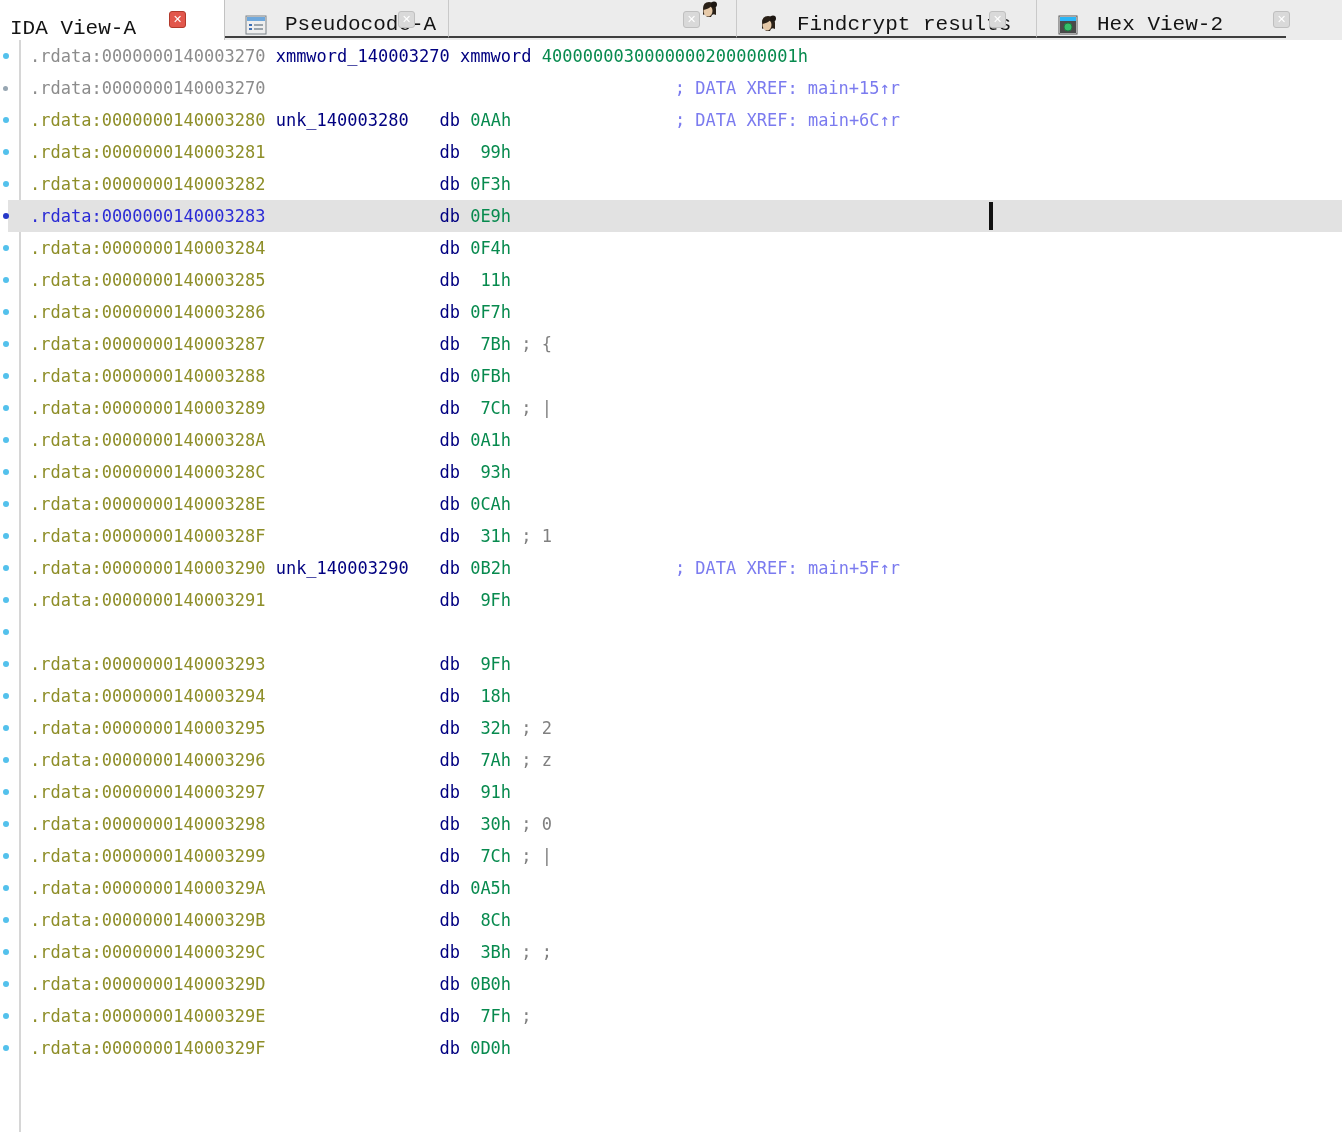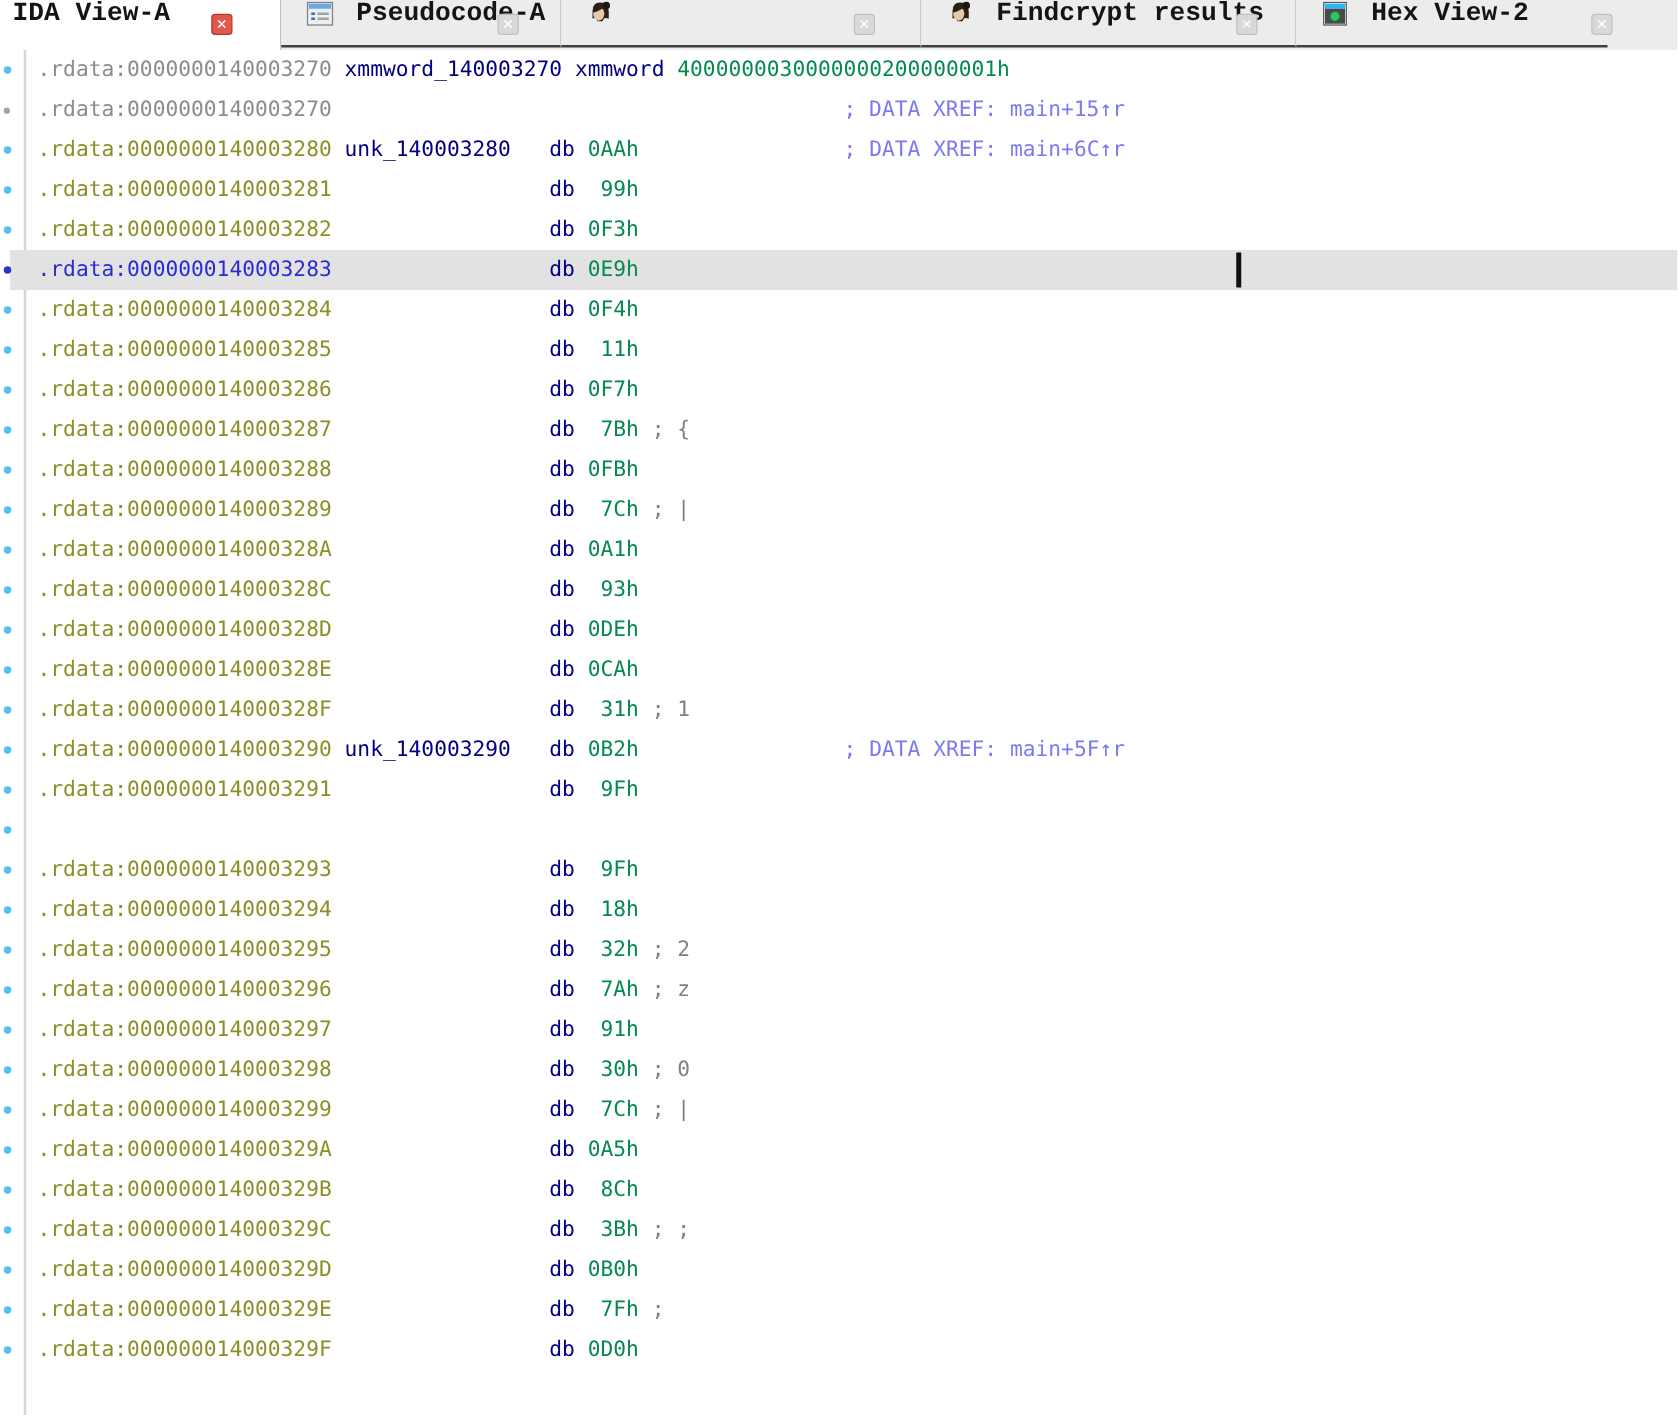--- a/index.html
+++ b/index.html
@@ -7,24 +7,24 @@
     width:1342px;height:1132px;overflow:hidden;background:#fff;
     font-family:"DejaVu Sans Mono",monospace;
   }
   
   .tabbar{
     display:flex;height:40px;background:var(--tabbar-bg,#ececec);
     font-family:"Liberation Mono",monospace;font-size:21px;color:#141414;
   }
   .tab{
     position:relative;box-sizing:border-box;height:38px;flex:0 0 auto;
-    display:flex;align-items:flex-start;padding:0 16px 0 20px;gap:18px;
+    display:flex;align-items:flex-end;padding:0 16px 0 20px;gap:18px;
     border-bottom:2px solid var(--tabbar-border,#3f3f3f);
     border-right:1px solid #c9c9c9;background:var(--tabbar-bg,#ececec);
-    cursor:default;white-space:nowrap;font-weight:bold;
+    cursor:default;white-space:nowrap;
   }
   .tab.active{
     height:40px;border-bottom:none;background:var(--tab-active-bg,#fff);
     border-right:1px solid #c2c2c2;padding-left:10px;
   }
   .tab:nth-child(1){width:225px;}
   .tab:nth-child(2){width:224px;}
   .tab:nth-child(3){width:288px;flex-direction:column;}
   .tab:nth-child(4){width:300px;}
   .tab:nth-child(5){width:249px;border-right:none;}
@@ -132,21 +132,20 @@
       <div class="row"><span class="dot dot-cyan"></span><span class="line"><span class="a-olive">.rdata:0000000140003282</span>                 <span class="navy">db</span> <span class="green">0F3h</span></span></div>
       <div class="row hl"><span class="dot dot-blue"></span><span class="line"><span class="a-current">.rdata:0000000140003283</span>                 <span class="navy">db</span> <span class="green">0E9h</span></span><span class="caret"></span></div>
       <div class="row"><span class="dot dot-cyan"></span><span class="line"><span class="a-olive">.rdata:0000000140003284</span>                 <span class="navy">db</span> <span class="green">0F4h</span></span></div>
       <div class="row"><span class="dot dot-cyan"></span><span class="line"><span class="a-olive">.rdata:0000000140003285</span>                 <span class="navy">db</span>  <span class="green">11h</span></span></div>
       <div class="row"><span class="dot dot-cyan"></span><span class="line"><span class="a-olive">.rdata:0000000140003286</span>                 <span class="navy">db</span> <span class="green">0F7h</span></span></div>
       <div class="row"><span class="dot dot-cyan"></span><span class="line"><span class="a-olive">.rdata:0000000140003287</span>                 <span class="navy">db</span>  <span class="green">7Bh</span> <span class="grey">; {</span></span></div>
       <div class="row"><span class="dot dot-cyan"></span><span class="line"><span class="a-olive">.rdata:0000000140003288</span>                 <span class="navy">db</span> <span class="green">0FBh</span></span></div>
       <div class="row"><span class="dot dot-cyan"></span><span class="line"><span class="a-olive">.rdata:0000000140003289</span>                 <span class="navy">db</span>  <span class="green">7Ch</span> <span class="grey">; |</span></span></div>
       <div class="row"><span class="dot dot-cyan"></span><span class="line"><span class="a-olive">.rdata:000000014000328A</span>                 <span class="navy">db</span> <span class="green">0A1h</span></span></div>
       <div class="row"><span class="dot dot-cyan"></span><span class="line"><span class="a-olive">.rdata:000000014000328C</span>                 <span class="navy">db</span>  <span class="green">93h</span></span></div>
-      <div class="row"><span class="dot dot-cyan"></span><span class="line"><span class="a-olive">.rdata:000000014000328D</span>                 <span class="navy">db</span> <span class="green">0DEh</span></span></div>
       <div class="row"><span class="dot dot-cyan"></span><span class="line"><span class="a-olive">.rdata:000000014000328E</span>                 <span class="navy">db</span> <span class="green">0CAh</span></span></div>
       <div class="row"><span class="dot dot-cyan"></span><span class="line"><span class="a-olive">.rdata:000000014000328F</span>                 <span class="navy">db</span>  <span class="green">31h</span> <span class="grey">; 1</span></span></div>
       <div class="row"><span class="dot dot-cyan"></span><span class="line"><span class="a-olive">.rdata:0000000140003290</span> <span class="navy">unk_140003290</span>   <span class="navy">db</span> <span class="green">0B2h</span>                <span class="xref">; DATA XREF: main+5F↑r</span></span></div>
       <div class="row"><span class="dot dot-cyan"></span><span class="line"><span class="a-olive">.rdata:0000000140003291</span>                 <span class="navy">db</span>  <span class="green">9Fh</span></span></div>
       <div class="row"><span class="dot dot-cyan"></span></div>
       <div class="row"><span class="dot dot-cyan"></span><span class="line"><span class="a-olive">.rdata:0000000140003293</span>                 <span class="navy">db</span>  <span class="green">9Fh</span></span></div>
       <div class="row"><span class="dot dot-cyan"></span><span class="line"><span class="a-olive">.rdata:0000000140003294</span>                 <span class="navy">db</span>  <span class="green">18h</span></span></div>
       <div class="row"><span class="dot dot-cyan"></span><span class="line"><span class="a-olive">.rdata:0000000140003295</span>                 <span class="navy">db</span>  <span class="green">32h</span> <span class="grey">; 2</span></span></div>
       <div class="row"><span class="dot dot-cyan"></span><span class="line"><span class="a-olive">.rdata:0000000140003296</span>                 <span class="navy">db</span>  <span class="green">7Ah</span> <span class="grey">; z</span></span></div>
       <div class="row"><span class="dot dot-cyan"></span><span class="line"><span class="a-olive">.rdata:0000000140003297</span>                 <span class="navy">db</span>  <span class="green">91h</span></span></div>

